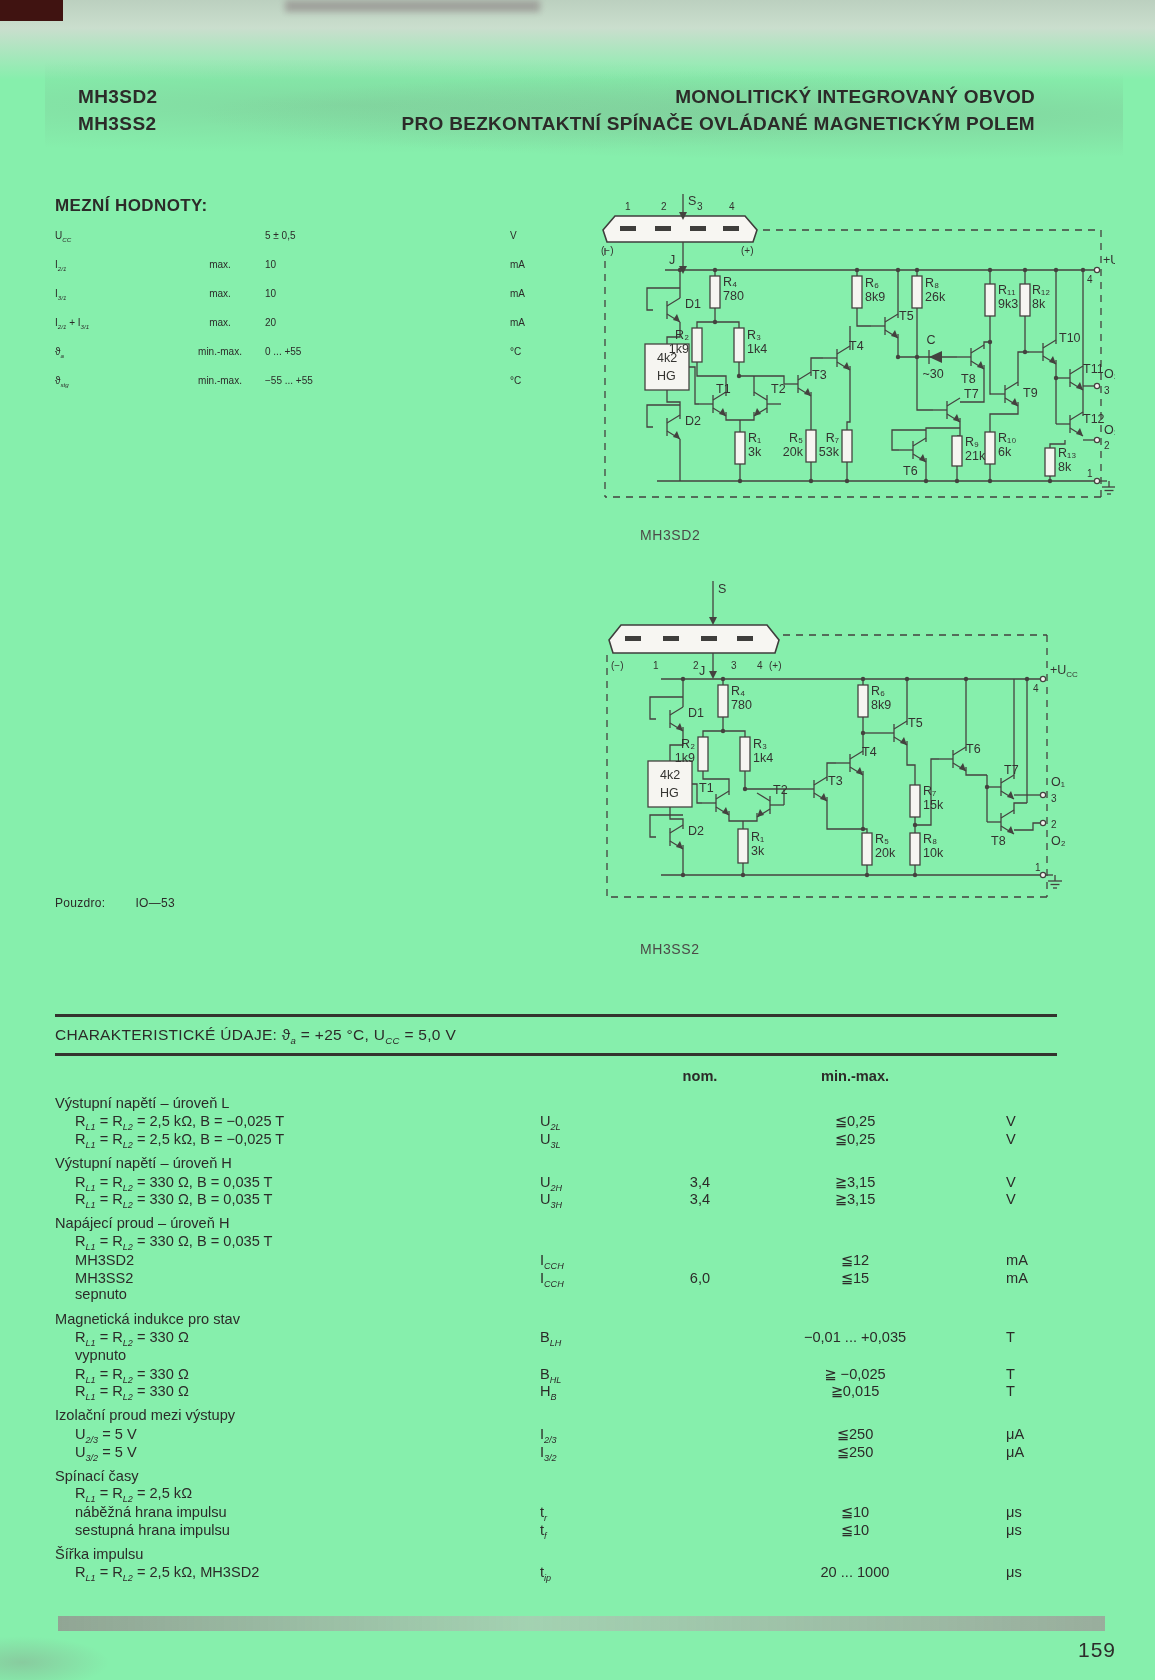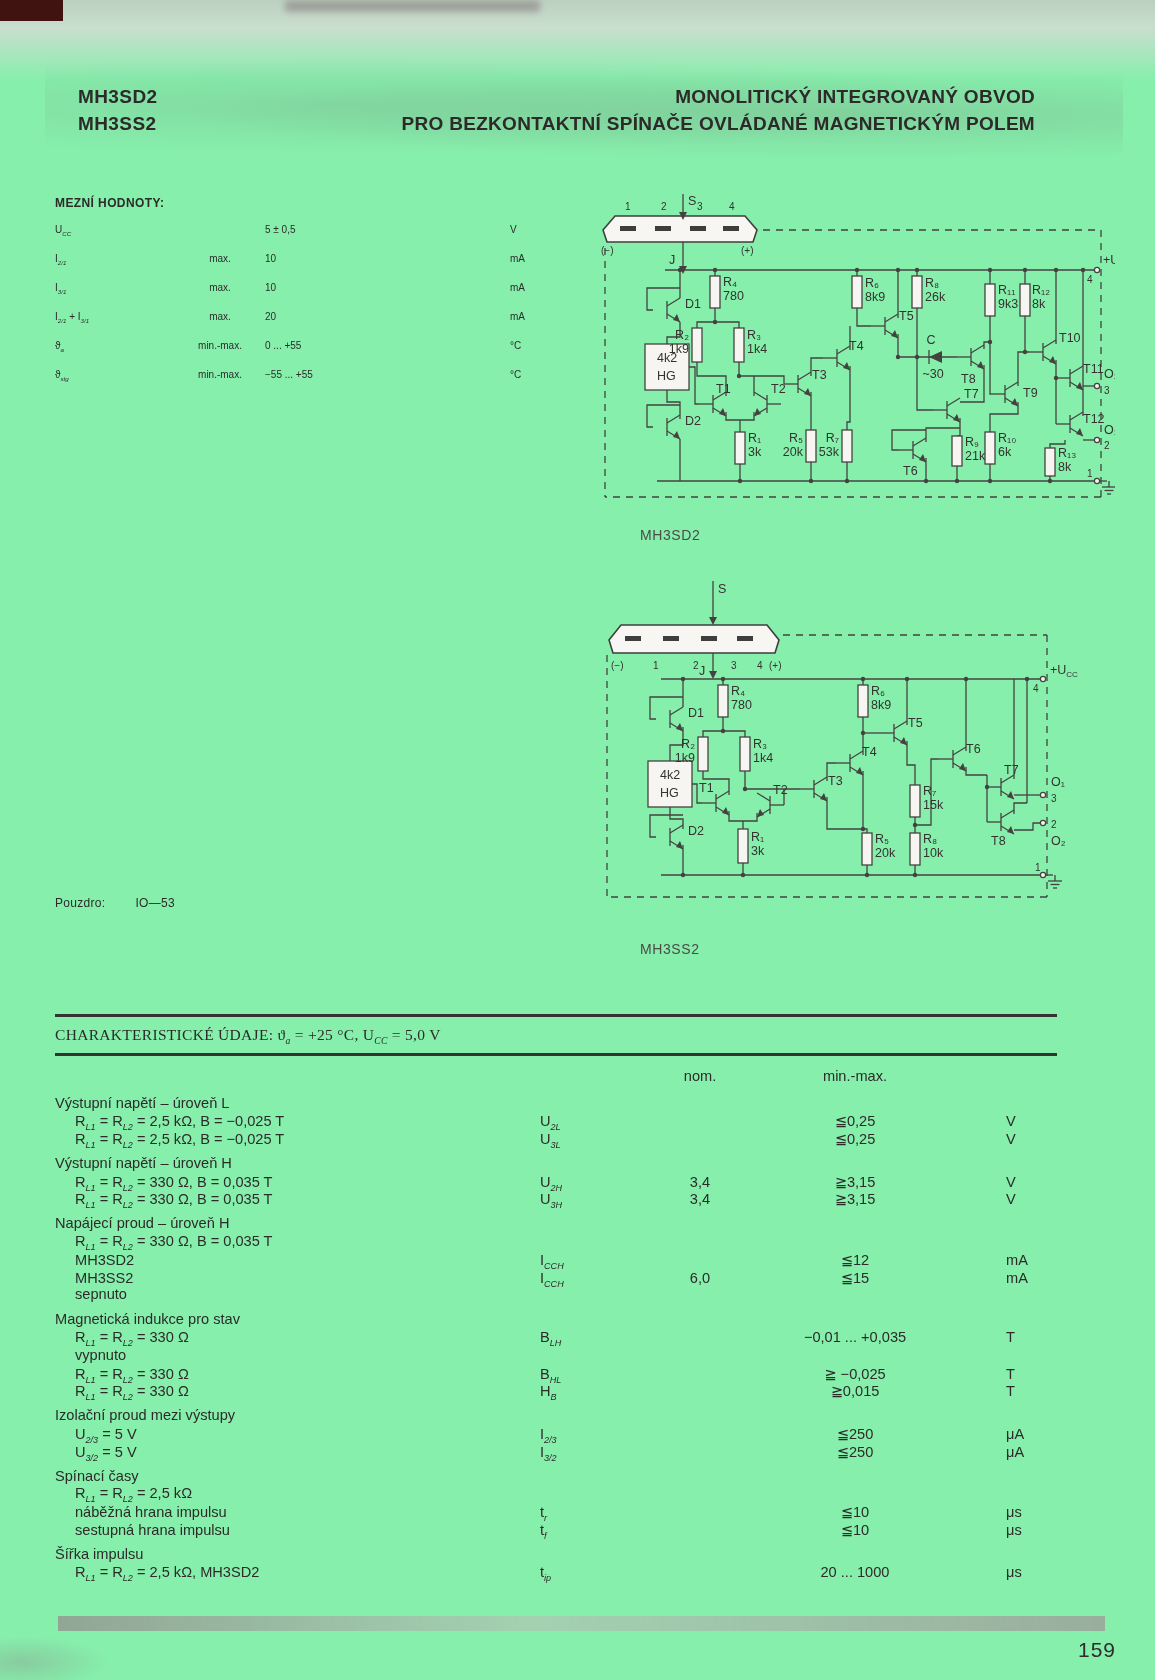--- a/index.html
+++ b/index.html
@@ -18,40 +18,40 @@
     background:linear-gradient(90deg,rgba(148,147,143,.8),rgba(187,186,182,.55) 45%,rgba(158,157,153,.8));
     filter:blur(.4px);}
   .smudge2{left:0;top:1636px;width:110px;height:44px;
     background:radial-gradient(ellipse at 20% 60%,rgba(140,138,134,.35),rgba(0,0,0,0) 70%);}
   
   .models{left:78px;top:83px;font-size:19px;font-weight:bold;letter-spacing:.4px;line-height:27px;}
   .title{right:120px;top:83px;width:760px;text-align:right;font-size:19px;font-weight:bold;
          letter-spacing:.3px;line-height:27px;right:auto;left:275px;}
   
   .limits{left:55px;top:196px;width:520px;}
-  .limits .lh{font-size:12px;font-weight:bold;letter-spacing:.4px;margin-bottom:14px;}
+  .limits .lh{font-size:17px;font-weight:bold;letter-spacing:.4px;margin-bottom:14px;}
   .lrow{display:grid;grid-template-columns:120px 90px 205px 105px;height:29px;font-size:10px;align-items:baseline;}
   .lrow .lq{text-align:center;}
   .lrow .lval{}
   .lrow .lunit{padding-left:40px;}
   sub{font-size:.62em;font-style:italic;line-height:0;}
   
   .cap{font-size:14px;letter-spacing:.6px;color:#4c4b48;}
   .pouzdro{left:55px;top:896px;font-size:12px;letter-spacing:.3px;}
   .pouzdro .pv{margin-left:30px;}
   
   .chars{left:55px;top:1014px;width:1002px;}
   .rule{height:3px;background:#34332f;}
   .rule2{height:2.5px;background:#34332f;margin-top:9px;}
-  .ctitle{font-size:15.5px;letter-spacing:.3px;margin-top:9px;font-family:Liberation Serif, serif;}
+  .ctitle{font-size:15.5px;letter-spacing:.3px;margin-top:9px;}
   .crow{display:grid;grid-template-columns:485px 100px 120px 190px 107px;height:17.8px;
         font-size:14.6px;align-items:baseline;}
   .crow .cn,.crow .cm{text-align:center;}
   .crow .cu{padding-left:56px;}
-  .crow.hd{margin-top:12px;font-weight:normal;height:20px;}
+  .crow.hd{margin-top:12px;font-weight:bold;height:20px;}
   .crow.g{margin-top:7px;}
   .crow.i .cc{padding-left:20px;display:inline-block;}
   .pgnum{left:1078px;top:1638px;font-size:21px;letter-spacing:1px;color:#2e2d2b;}
   
   .sch text{fill:#343330;}
   .sch .tl{font-size:12.5px;}
   .sch .tp{font-size:10px;}
   .sch .ss{font-size:8px;}
   .sch path,.sch line,.sch polyline{stroke:#44423f;stroke-width:1.3;fill:none;}
   .sch .dash{stroke:#6b6965;stroke-dasharray:7 6;stroke-width:1.2;}

